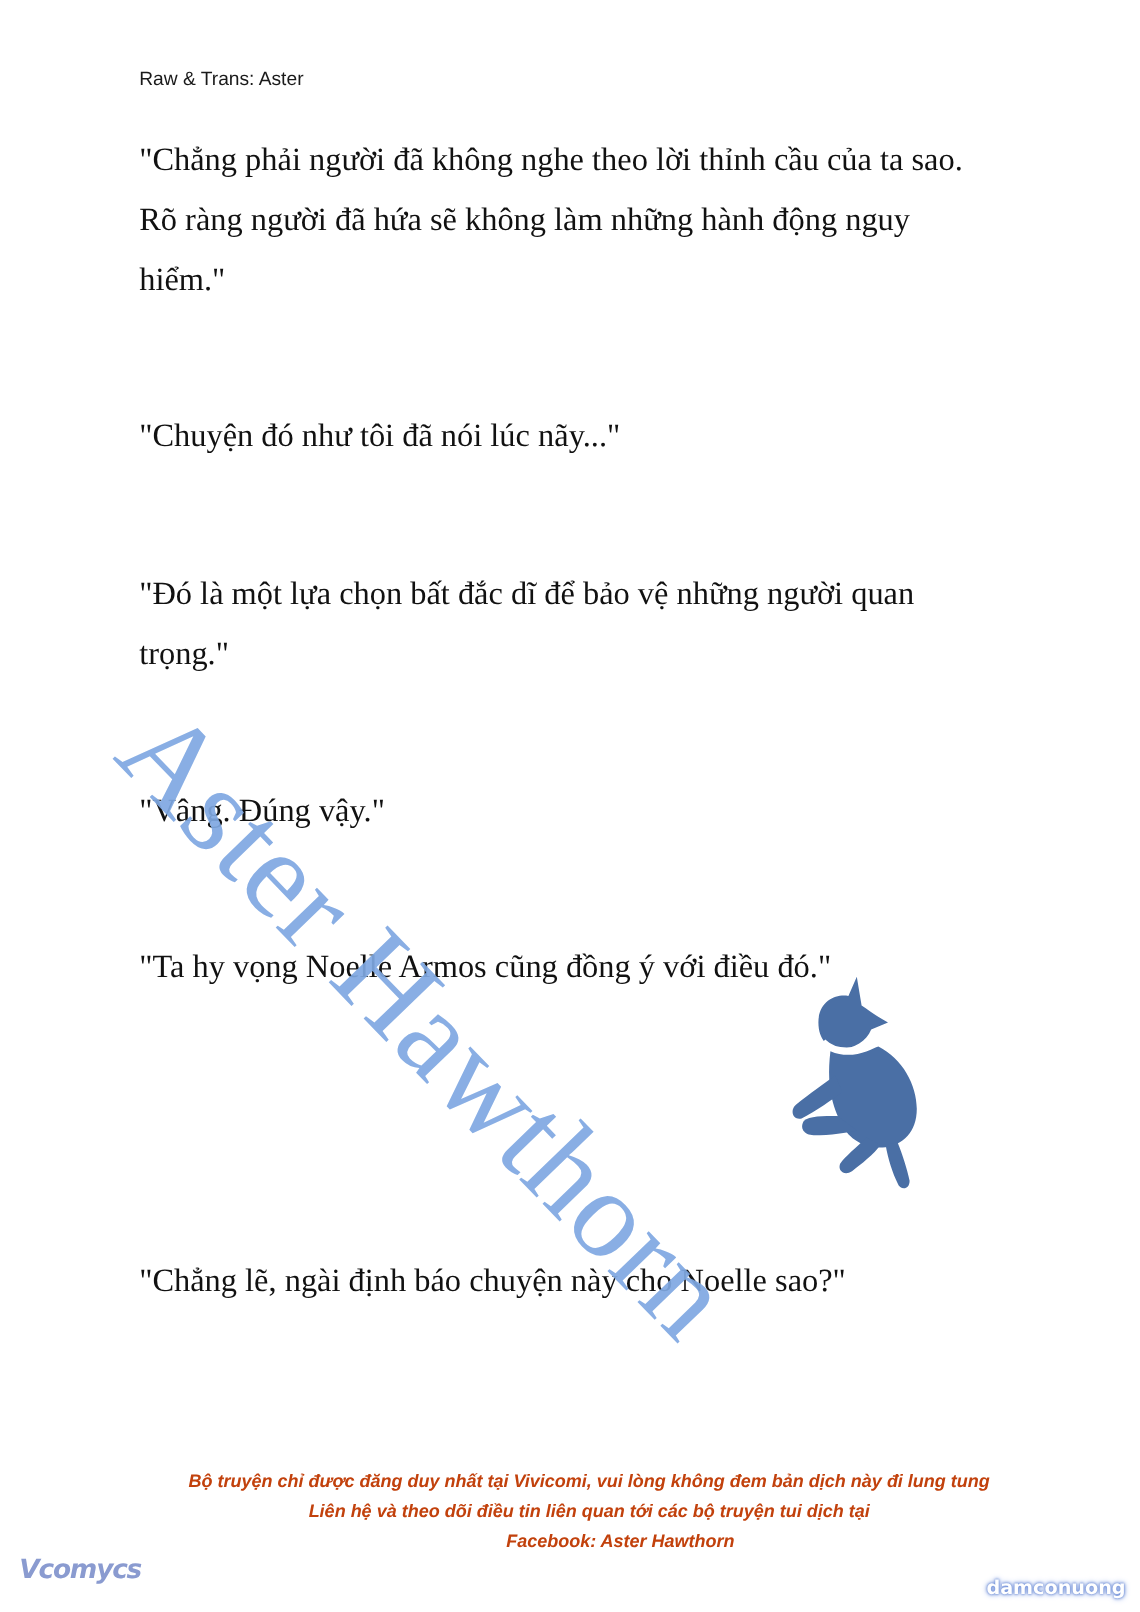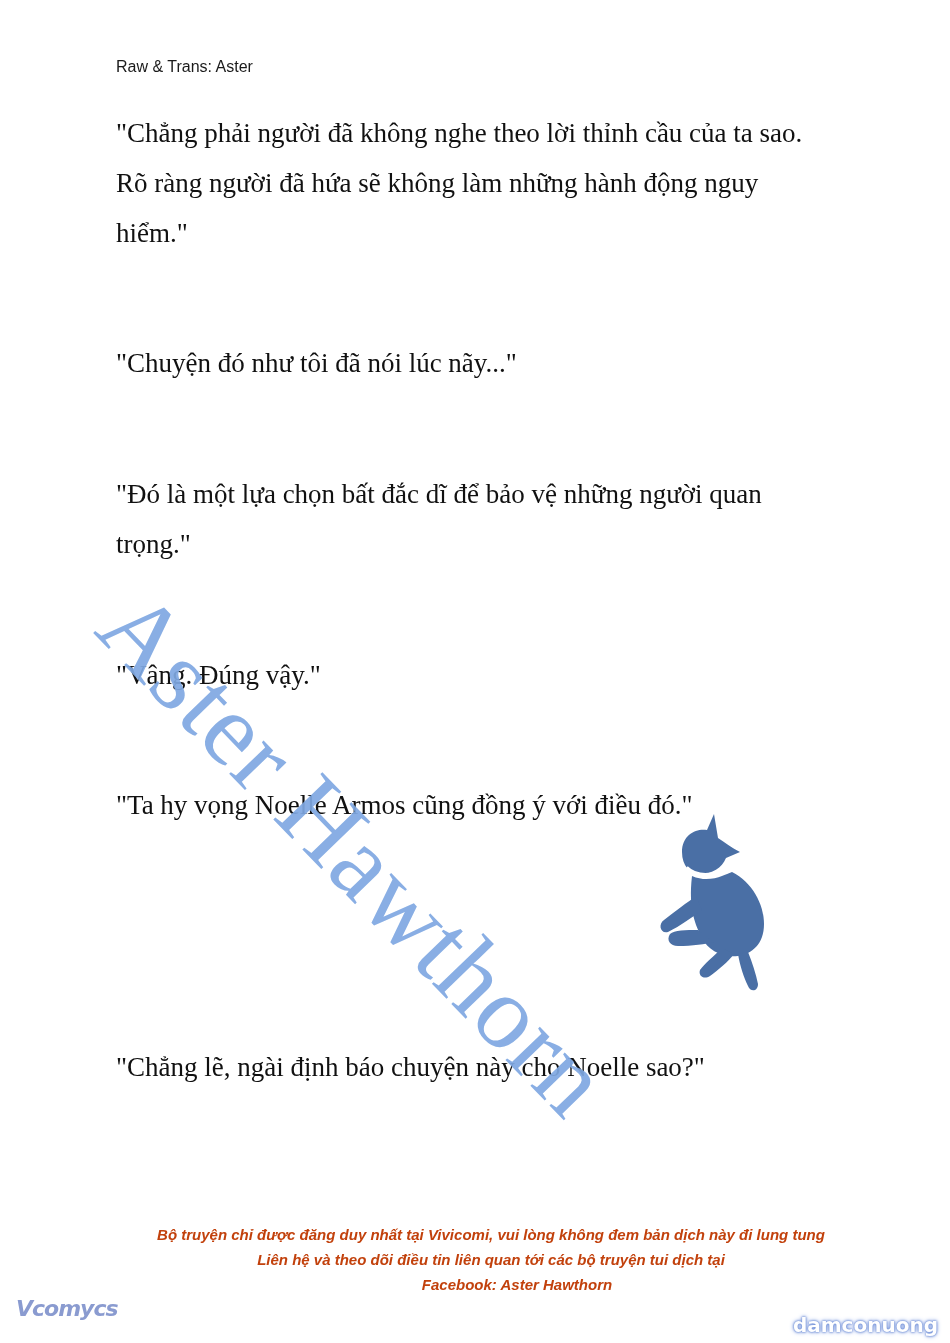--- a/index.html
+++ b/index.html
@@ -78,21 +78,21 @@
       color: #8a9bd0;
       letter-spacing: -1px;
       margin: 0;
     }
     .logo-damconuong {
       position: absolute;
       right: 12px;
       top: 1313px;
       font-family: "DejaVu Sans", sans-serif;
       font-weight: bold;
-      font-size: 20px;
+      font-size: 16px;
       color: #ffffff;
       text-shadow: 0 0 3px #6f8fd8, 0 0 5px #8fa8e4, 0 0 2px #5a7ccc;
       margin: 0;
     }
   </style>
 </head>
 <body>
 
 <div class="page">
 

